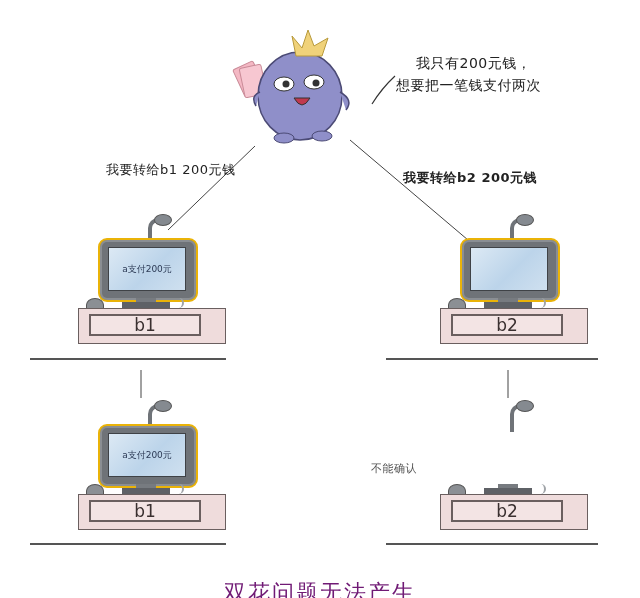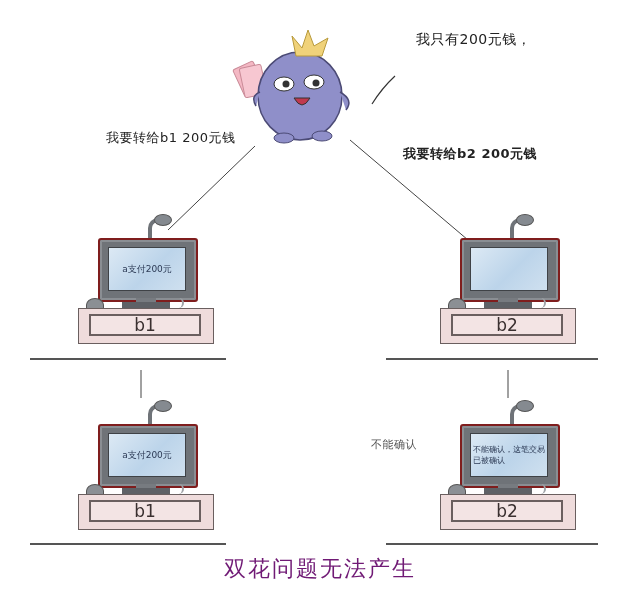--- a/index.html
+++ b/index.html
@@ -1,50 +1,50 @@
 <!DOCTYPE html>
 <html><head>
 <meta charset="utf-8">
 <style>
   html, body { margin: 0; padding: 0; }
   body {
     width: 640px; height: 598px; background: #ffffff; position: relative; overflow: hidden;
     font-family: "DejaVu Sans", sans-serif; color: #2a2a2a;
   }
   .lines { position: absolute; left: 0; top: 0; width: 640px; height: 598px; pointer-events: none; }
-  .text { position: absolute; font-size: 13px; line-height: 1.5; white-space: nowrap; color: #222; letter-spacing: 0.5px; }
+  .text { position: absolute; font-size: 13px; line-height: 1.5; white-space: nowrap; color: #222; letter-spacing: 0.5px; margin-top: 24px; }
   .speech { left: 396px; top: 28px; font-size: 14px; line-height: 22px; }
   .speech div { white-space: nowrap; }
   .speech .l1 { padding-left: 20px; }
   .caption { left: 224px; top: 552px; font-size: 22px; letter-spacing: 2px; color: #701a75; }
   .same-money { left: 371px; top: 437px; font-size: 11px; color: #555; }
 
   
   .terminal { position: absolute; width: 136px; height: 130px; }
   .monitor {
     position: absolute; left: 20px; top: 24px; width: 96px; height: 60px;
-    background: #6f7378; border: 2px solid #7f1d1d; border-radius: 3px;
+    background: #6f7378; border: 2px solid #eab308; border-radius: 9px;
     box-shadow: inset 0 0 0 2px #8a8e93;
   }
   .screen {
     position: absolute; left: 8px; top: 7px; width: 78px; height: 44px;
     background: linear-gradient(135deg, #dce9f4 0%, #bcd4ea 55%, #cfe0ef 100%);
     border: 1px solid #3f4246;
     font-size: 9px; color: #2c3a55; display: flex; align-items: center; justify-content: center;
     text-align: center; line-height: 12px; padding: 2px; box-sizing: border-box; white-space: normal;
   }
   .screen.small { font-size: 8px; line-height: 11px; justify-content: flex-start; text-align: left; }
   .mic-stem { position: absolute; left: 70px; top: 4px; width: 8px; height: 24px; border-left: 4px solid #6f7378; border-top: 4px solid #6f7378; border-radius: 10px 0 0 0; }
   .mic-head { position: absolute; left: 76px; top: 0px; width: 16px; height: 10px; background: #858a90; border-radius: 50%; border: 1px solid #555; }
   .stand { position: absolute; left: 58px; top: 84px; width: 20px; height: 10px; background: #777b80; }
   .stand-base { position: absolute; left: 44px; top: 88px; width: 48px; height: 6px; background: #5e6166; }
   .mouse { position: absolute; left: 8px; top: 84px; width: 16px; height: 12px; background: #8b8f94; border-radius: 50% 50% 30% 30%; border: 1px solid #555; }
   .cable { position: absolute; left: 96px; top: 84px; width: 8px; height: 10px; border-right: 2px solid #a0a4a8; border-radius: 0 6px 6px 0; }
   .desk {
-    position: absolute; left: 0; top: 94px; width: 136px; height: 36px;
+    position: absolute; left: 0; top: 94px; width: 148px; height: 36px;
     background: #efdcdc; border: 1.5px solid #6a5f5f; box-sizing: border-box;
   }
   .desk-panel {
     position: absolute; left: 10px; top: 5px; width: 112px; height: 22px;
     border: 2px solid #6a5f5f; background: #f3e4e4; box-sizing: border-box;
     font-size: 17px; line-height: 18px; text-align: center; color: #3a3030; font-family: "DejaVu Sans", sans-serif;
   }
   .floor { position: absolute; height: 2px; background: #555; }
 
   
@@ -84,23 +84,24 @@
     <circle cx="54" cy="58" r="3.5" fill="#333"></circle>
     <ellipse cx="82" cy="56" rx="10" ry="7" fill="#fff" stroke="#333"></ellipse>
     <circle cx="84" cy="57" r="3.5" fill="#333"></circle>
 
     <path d="M62 72 Q70 86 78 72 Z" fill="#c0394f" stroke="#333"></path>
   </svg>
 </div>
 
 <div class="text speech">
   <div class="l1">我只有200元钱，</div>
+  <div>想要把一笔钱支付两次</div>
 </div>
 
-<div class="text" style="left:106px; top:128px;">我要转给b1 200元钱</div>
+<div class="text" style="left:106px; top:136px;">我要转给b1 200元钱</div>
 <div class="text" style="left:403px; top:144px;font-weight:bold;">我要转给b2 200元钱</div>
 
 <div class="terminal" style="left:78px; top:214px;">
   <div class="mic-stem"></div>
   <div class="mic-head"></div>
   <div class="monitor">
     <div class="screen">a支付200元</div>
   </div>
   <div class="stand"></div>
   <div class="stand-base"></div>
@@ -142,23 +143,20 @@
     <div class="desk-panel">b1</div>
   </div>
 </div>
 <div class="floor" style="left:30px; top:543px; width:196px;"></div>
 
 <div class="text same-money">不能确认</div>
 
 <div class="terminal" style="left:440px; top:400px;">
   <div class="mic-stem"></div>
   <div class="mic-head"></div>
-  <div class="monitor">
-    <div class="screen small">不能确认，这笔交易已被确认</div>
-  </div>
   <div class="stand"></div>
   <div class="stand-base"></div>
   <div class="mouse"></div>
   <div class="cable"></div>
   <div class="desk">
     <div class="desk-panel">b2</div>
   </div>
 </div>
 <div class="floor" style="left:386px; top:543px; width:212px;"></div>
 

